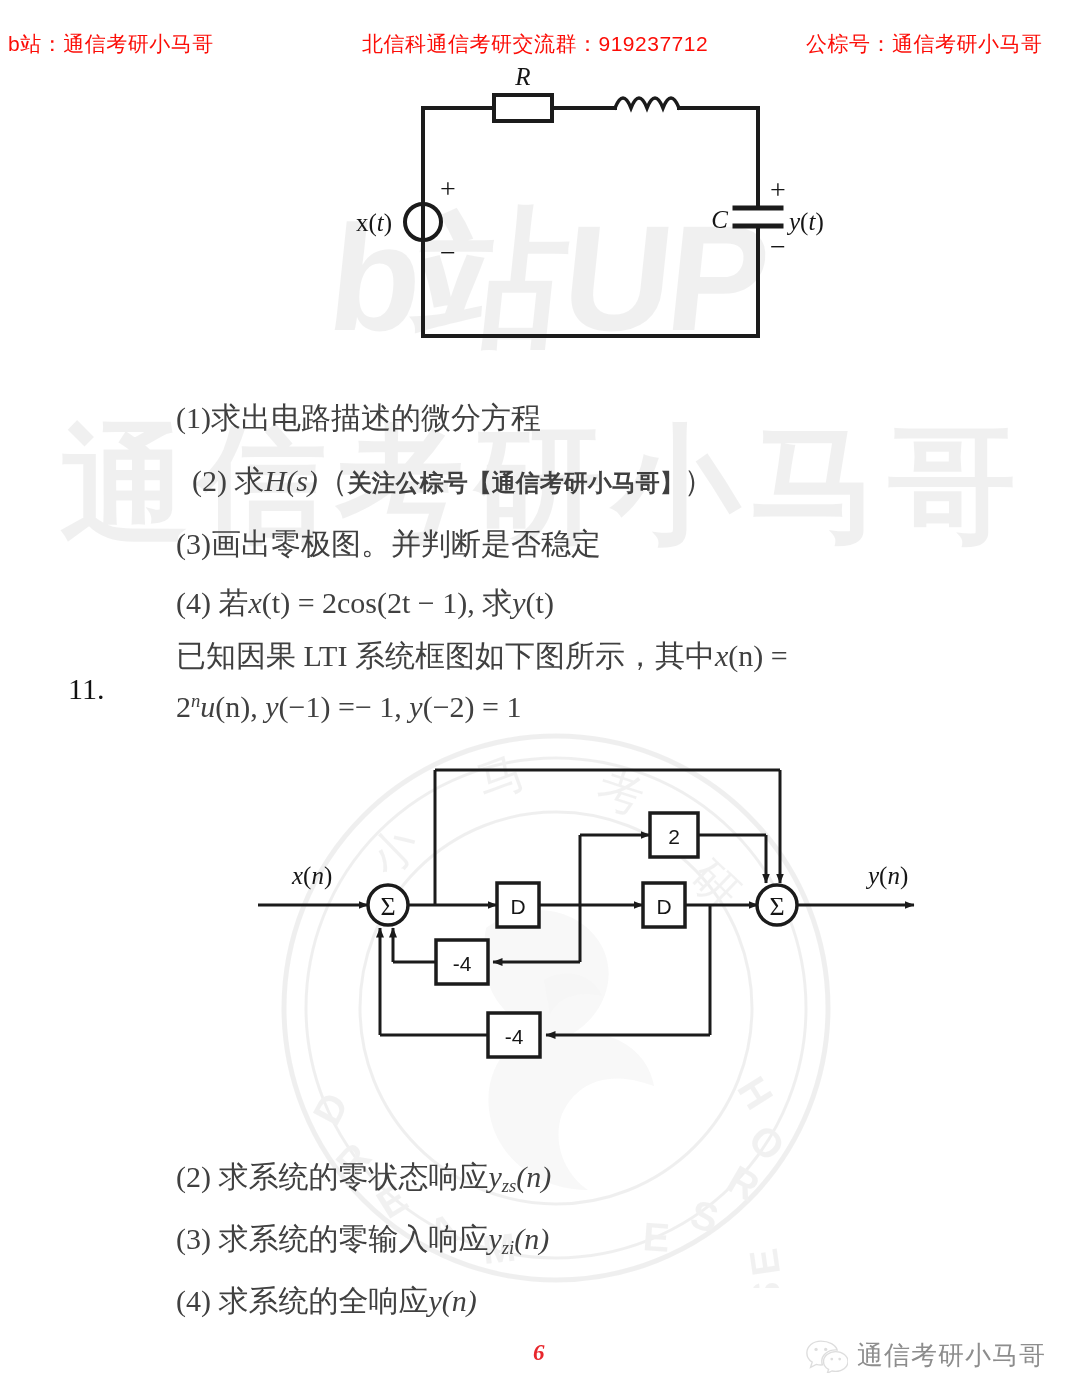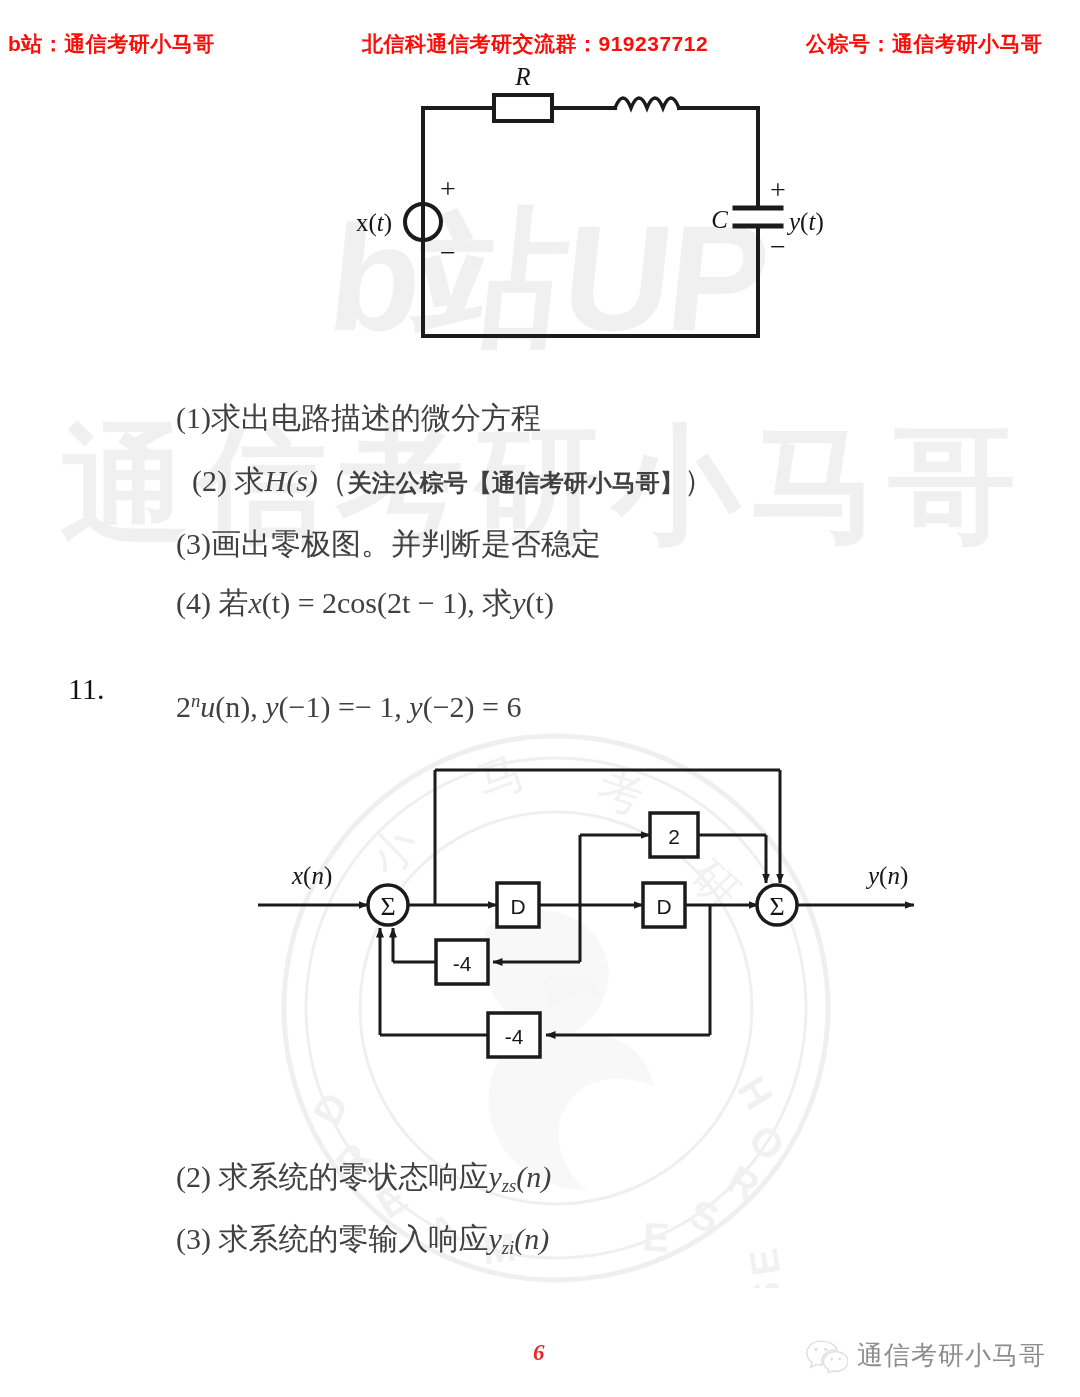--- a/index.html
+++ b/index.html
@@ -22,21 +22,21 @@
   
   .header {
     position: absolute;
     top: 26px;
     left: 0;
     width: 1080px;
     height: 36px;
     display: flex;
     align-items: center;
     font-family: "Liberation Sans", "DejaVu Sans", sans-serif;
-    font-weight: bold;
+    font-weight: normal;
     font-size: 21px;
     color: #fc0d07;
     letter-spacing: 0.5px;
     white-space: nowrap;
     z-index: 40;
   }
   .header .h-bili { position: absolute; left: 8px; }
   .header .h-group { position: absolute; left: 362px; }
   .header .h-wechat { position: absolute; left: 806px; }
 
@@ -264,23 +264,26 @@
   <div class="qline" style="left:176px; top:524px;">
     <span>(3)</span><span>画出零极图。并判断是否稳定</span>
   </div>
 
   <div class="qline" style="left:176px; top:583px;text-align:right;">
     <span>(4) 若</span><span class="it">x</span><span>(t) = 2cos(2t − 1), 求</span><span class="it">y</span><span>(t)</span>
   </div>
 
   <div class="q11num">11.</div>
 
+  <div class="qline" style="left:176px; top:636px;">
+    <span>已知因果 LTI 系统框图如下图所示，其中</span><span class="it">x</span><span>(n) =</span>
+  </div>
 
   <div class="qline" style="left:176px; top:690px;">
-    <span>2</span><span class="sup">n</span><span class="it">u</span><span>(n), </span><span class="it">y</span><span>(−1) =− 1, </span><span class="it">y</span><span>(−2) = 6</span>
+    <span>2</span><span class="sup">n</span><span class="it">u</span><span>(n), </span><span class="it">y</span><span>(−1) =− 1, </span><span class="it">y</span><span>(−2) = 1</span>
   </div>
 
   <div class="blockdiag">
     <svg viewBox="0 0 680 330" xmlns="http://www.w3.org/2000/svg">
       <defs>
         <marker id="arw" markerWidth="11" markerHeight="11" refX="9.5" refY="4" orient="auto" markerUnits="userSpaceOnUse">
           <path d="M0,0 L10,4 L0,8 z" fill="#1b1b1b"></path>
         </marker>
       </defs>
 
@@ -343,20 +346,23 @@
 
 
   <div class="qline" style="left:176px; top:1157px;">
     <span>(2) 求系统的零状态响应</span><span class="it">y</span><span class="sub">zs</span><span class="it">(n)</span>
   </div>
 
   <div class="qline" style="left:176px; top:1219px;">
     <span>(3) 求系统的零输入响应</span><span class="it">y</span><span class="sub">zi</span><span class="it">(n)</span>
   </div>
 
+  <div class="qline" style="left:176px; top:1281px;">
+    <span>(4) 求系统的全响应</span><span class="it">y</span><span class="it">(n)</span>
+  </div>
 
   <div class="pagenum">6</div>
 
   <div class="footer-brand">
     <svg class="wechat-icon" viewBox="0 0 48 38" xmlns="http://www.w3.org/2000/svg">
       <path d="M17 2 C8 2 1 8 1 15.5 C1 19.8 3.4 23.6 7.1 26 L5.2 32 L11.8 28.6
                C13.4 29 15.2 29.2 17 29.2 C17.6 29.2 18.2 29.2 18.8 29.1
                C18.3 27.8 18 26.4 18 25 C18 17.8 25.1 12 33.8 12 C34.4 12 35 12 35.6 12.1
                C34 6.3 26.2 2 17 2 Z" fill="none" stroke="#b6b6b6" stroke-width="1.6"></path>
       <circle cx="11.5" cy="11.5" r="1.9" fill="#b6b6b6"></circle>

